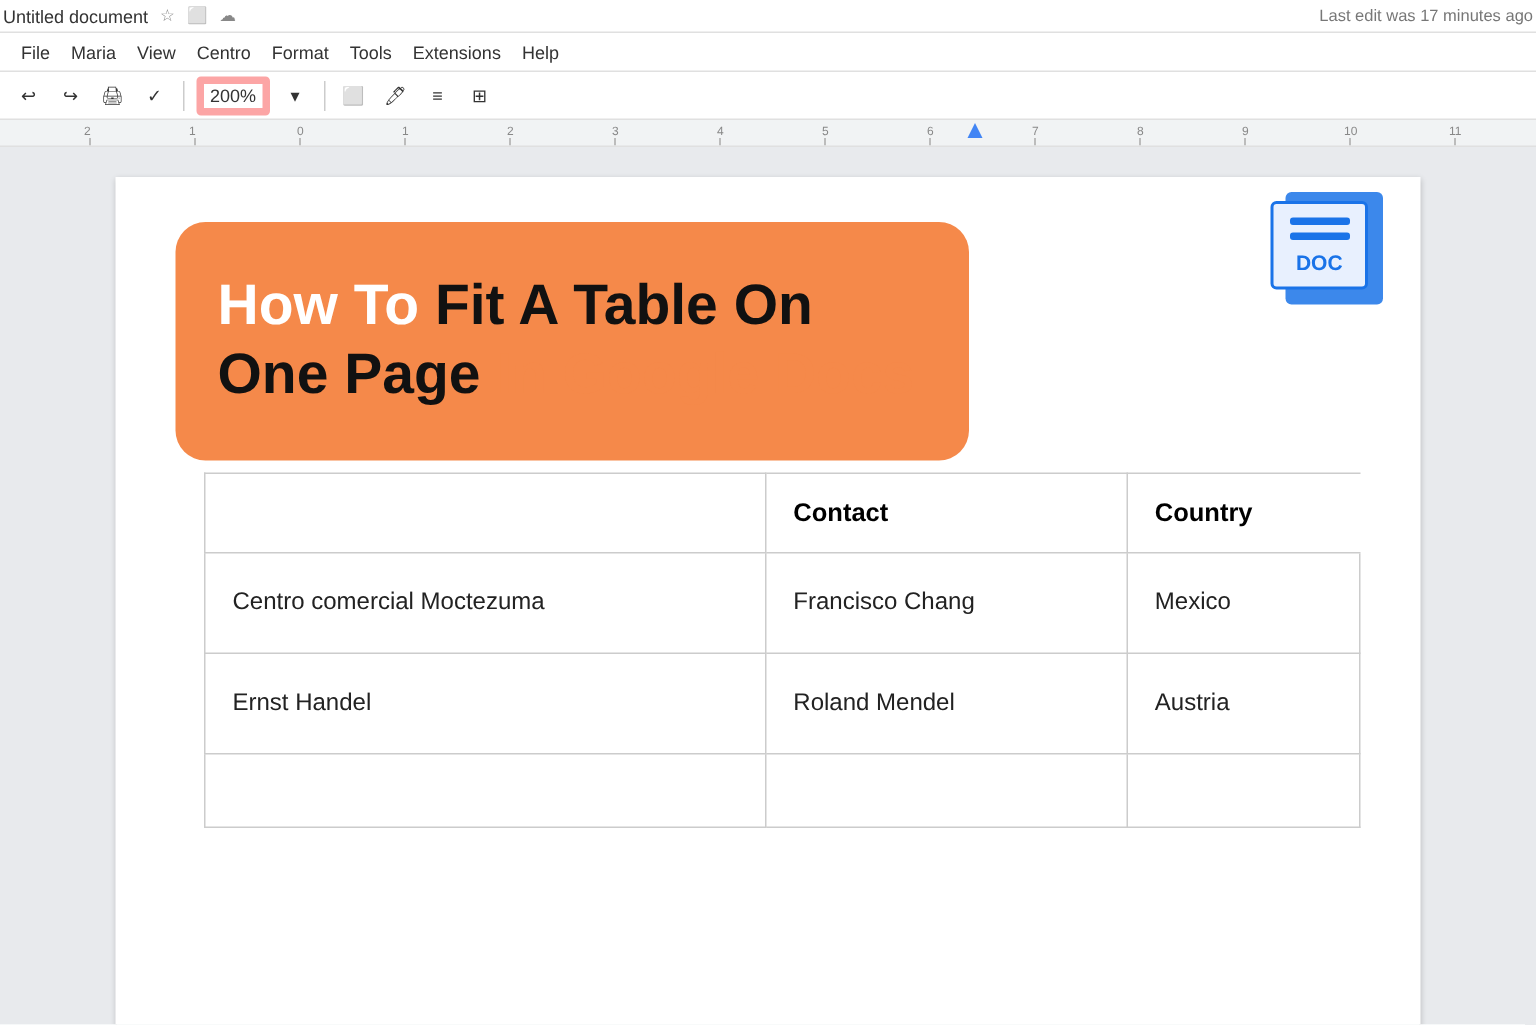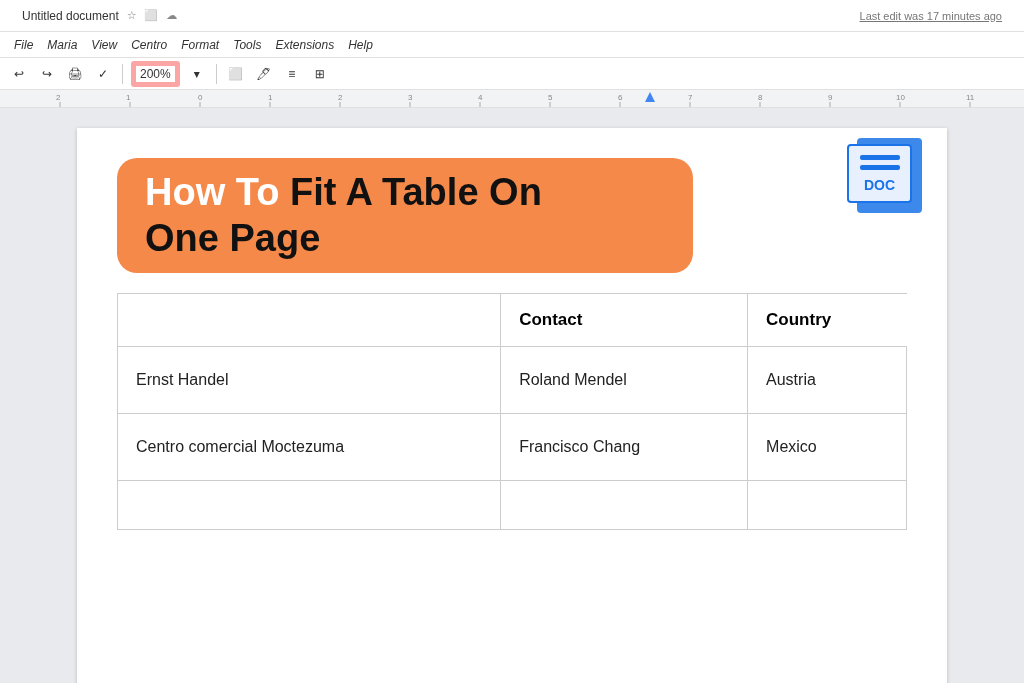--- a/index.html
+++ b/index.html
@@ -7,55 +7,53 @@
     body {
       width: 1024px;
       height: 683px;
       overflow: hidden;
       font-family: Arial, sans-serif;
       background: #f8f9fa;
     }
 
     
     .top-bar {
-      height: 32px;
-      background: #fff;
-      display: flex;
-      align-items: center;
-      padding: 0 22px;
+      height: 22px;
+      background: #fff;
+      display: flex;
+      align-items: center;
+      padding: 0 2px;
       border-bottom: 1px solid #e0e0e0;
       gap: 8px;
     }
 
     .doc-title {
       font-size: 12px;
       color: #333;
     }
 
     .star-icon { color: #888; font-size: 11px; }
     .folder-icon { color: #888; font-size: 11px; }
     .cloud-icon { color: #888; font-size: 11px; }
 
     .last-edit {
       font-size: 11px;
       color: #777;
       margin-left: auto;
-      text-decoration: underline;
     }
 
     
     .menu-bar {
       height: 26px;
       background: #fff;
       display: flex;
       align-items: center;
       padding: 0 8px;
       gap: 2px;
       border-bottom: 1px solid #e0e0e0;
-      font-style: italic;
     }
 
     .menu-item {
       font-size: 12px;
       color: #333;
       padding: 2px 6px;
       cursor: pointer;
       border-radius: 3px;
     }
 
@@ -114,23 +112,23 @@
       min-height: 600px;
       box-shadow: 0 1px 4px rgba(0,0,0,0.2);
       padding: 30px 40px;
       position: relative;
     }
 
     
     .heading-banner {
       background: #f5894a;
       border-radius: 20px;
-      padding: 12px 28px;
-      margin-bottom: 30px;
-      width: 576px;
+      padding: 34px 28px;
+      margin-bottom: 18px;
+      width: 529px;
       position: relative;
       z-index: 2;
     }
 
     .heading-text {
       font-size: 38px;
       font-weight: 900;
       line-height: 1.2;
     }
 
@@ -143,20 +141,21 @@
     }
 
     .heading-text .orange-part {
       color: #f5894a;
     }
 
     
     .table-container {
       position: relative;
       margin-top: -10px;
+      margin-left: 19px;
     }
 
     .doc-table {
       width: 100%;
       border-collapse: collapse;
       font-size: 16px;
     }
 
     .doc-table th {
       border: 1px solid #ccc;
@@ -355,28 +354,28 @@
       <table class="doc-table">
         <thead>
           <tr class="header-row">
             <th></th>
             <th>Contact</th>
             <th>Country</th>
           </tr>
         </thead>
         <tbody>
           <tr>
+            <td>Centro comercial Moctezuma</td>
+            <td>Francisco Chang</td>
+            <td>Mexico</td>
+          </tr>
+          <tr>
             <td>Ernst Handel</td>
             <td>Roland Mendel</td>
             <td>Austria</td>
-          </tr>
-          <tr>
-            <td>Centro comercial Moctezuma</td>
-            <td>Francisco Chang</td>
-            <td>Mexico</td>
           </tr>
           <tr>
             <td style="height:40px;"></td>
             <td></td>
             <td></td>
           </tr>
         </tbody>
       </table>
     </div>
 

